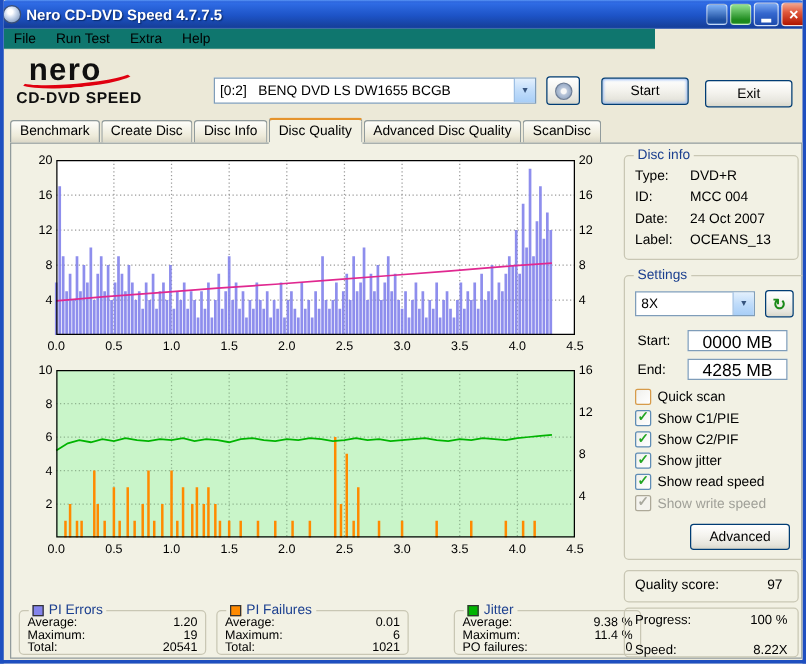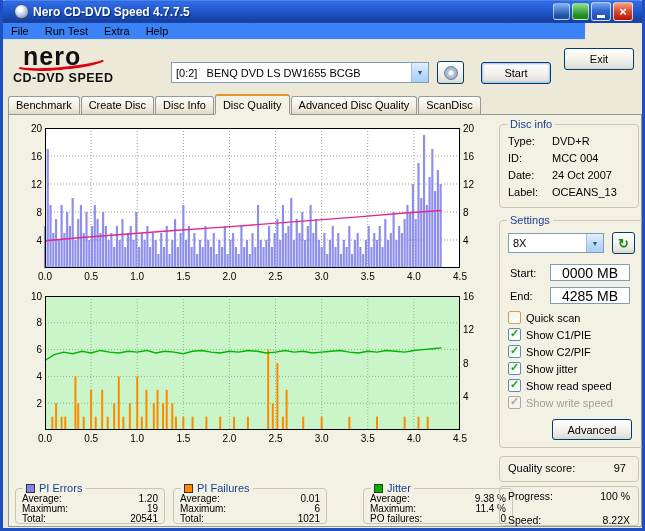--- a/index.html
+++ b/index.html
@@ -2,55 +2,55 @@
 <html><head>
 <meta charset="utf-8">
 <style>
   html,body{margin:0;padding:0;background:#fff;}
   *{box-sizing:border-box;font-family:"Liberation Sans",sans-serif;}
   .window{position:relative;width:645px;height:531px;background:#ECE9D8;overflow:hidden;
           border:3px solid #1E4FC0;border-top:none;}
   
   .titlebar{position:absolute;left:-3px;top:0;width:645px;height:23px;
     background:linear-gradient(180deg,#5A96F5 0%,#2E67DE 6%,#2F6BE4 12%,#1D53C6 55%,#16409C 92%,#1A47AC 100%);
-    border-radius:6px 6px 0 0;display:flex;align-items:center;padding:0 12px;}
+    border-radius:6px 6px 0 0;display:flex;align-items:center;padding:0 0;}
   .tb-appicon{width:15px;height:15px;border-radius:50%;margin:0 4px 0 2px;
     background:radial-gradient(circle at 40% 35%,#ffffff 0 2px,#d7e2f2 35%,#8fa6c8 75%,#5c6f93);border:1px solid #3c4f73;}
   .tb-title{color:#fff;font-size:12px;font-weight:bold;text-shadow:1px 1px 1px #0A2A6A;white-space:nowrap;}
   .tb-btns{margin-left:auto;display:flex;gap:2px;align-items:center;}
   .tb-mini{width:17px;height:17px;border-radius:3px;border:1px solid rgba(255,255,255,.55);}
   .tb-mini.blue{background:linear-gradient(180deg,#7FB2F7,#1D4FA0 80%);}
   .tb-mini.green{background:linear-gradient(180deg,#8FE08F,#1D8A1D 80%);}
   .tb-btn{width:20px;height:19px;border-radius:3px;border:1px solid rgba(255,255,255,.7);
     display:flex;align-items:center;justify-content:center;color:#fff;}
   .tb-btn.min{background:linear-gradient(180deg,#79A8F2 0%,#3567CE 45%,#1C4AAE 100%);}
   .tb-btn.min i{display:block;width:8px;height:3px;background:#fff;margin-top:9px;}
   .tb-btn.close{background:linear-gradient(180deg,#F2A48C 0%,#E0583C 40%,#B01500 100%);font-weight:bold;font-size:13px;}
   
-  .menubar{position:absolute;left:0;top:23px;width:582px;height:17px;background:#3b82f6;display:flex;align-items:center;border-bottom:1px solid #E1DECB;}
+  .menubar{position:absolute;left:0;top:23px;width:521px;height:17px;background:#0f766e;display:flex;align-items:center;border-bottom:1px solid #E1DECB;}
   .menu-item{font-size:11px;padding:1px 8px;color:#000;}
   
   .header{position:absolute;left:0;top:40px;width:639px;height:54px;}
   .logo{position:absolute;left:10px;top:4px;width:152px;height:46px;}
   .logo-nero{position:absolute;left:10px;top:-2px;font-size:25px;font-weight:bold;color:#101010;letter-spacing:1px;}
   .logo-swoosh{position:absolute;left:0px;top:8px;width:96px;height:18px;border:3px solid transparent;
     border-bottom:3px solid #E00010;border-radius:50%;transform:rotate(-5deg);}
   .logo-sub{position:absolute;left:0px;top:27px;font-size:12.5px;font-weight:bold;color:#101010;letter-spacing:.5px;white-space:nowrap;}
   .combo{position:absolute;display:flex;align-items:center;background:#fff;border:1px solid #7F9DB9;font-size:11px;}
   .combo .cbx-text{padding-left:4px;white-space:pre;overflow:hidden;}
   .combo .cbx-btn{margin-left:auto;width:17px;height:100%;display:flex;align-items:center;justify-content:center;
     background:linear-gradient(180deg,#E3F0FD,#C0DCFA 50%,#A8CEF7);border-left:1px solid #9DBFE4;color:#36547E;font-size:7px;}
   .drive-combo{left:168px;top:22px;width:258px;height:21px;}
   .xp-btn{display:flex;align-items:center;justify-content:center;border:1px solid #003C74;border-radius:3px;font-size:11px;color:#000;
     background:linear-gradient(180deg,#FFFFFF,#F4F3EE 45%,#E6E5DD 82%,#D8D7CB);}
   .tool-btn{position:absolute;left:434px;top:21px;width:27px;height:23px;}
   .cd-glyph{width:14px;height:14px;border-radius:50%;border:1px solid #6f7f98;
     background:radial-gradient(circle at 50% 50%,#f8f8f8 0 2px,#b9c6da 3px,#8fa3c0 7px);}
   .start-btn{position:absolute;left:478px;top:22px;width:70px;height:22px;box-shadow:inset 0 0 2px 1px #9CBEF5;}
-  .exit-btn{position:absolute;left:561px;top:8px;width:70px;height:22px;}
+  .exit-btn{position:absolute;left:561px;top:24px;width:70px;height:22px;}
   
   .tabs{position:absolute;left:5px;top:94px;display:flex;align-items:flex-end;z-index:3;}
   .tab{font-size:11px;padding:2px 7px 3px;border:1px solid #919B9C;border-bottom:none;border-radius:3px 3px 0 0;
     background:linear-gradient(180deg,#FEFEFB,#EDEAD9 70%,#DCD8C8);margin-right:1px;white-space:nowrap;}
   .tab.active{background:#F2F1E4;border-top:2px solid #E5932C;padding-top:3px;position:relative;
     box-shadow:0 2px 0 #F2F1E4;}
   .tabpage{position:absolute;left:5px;top:114px;width:634px;height:413px;border:1px solid #919B9C;background:#F2F1E4;}
   
   .chart-svg{position:absolute;}
   #chart1{left:14px;top:120px;width:462px;height:164px;}

